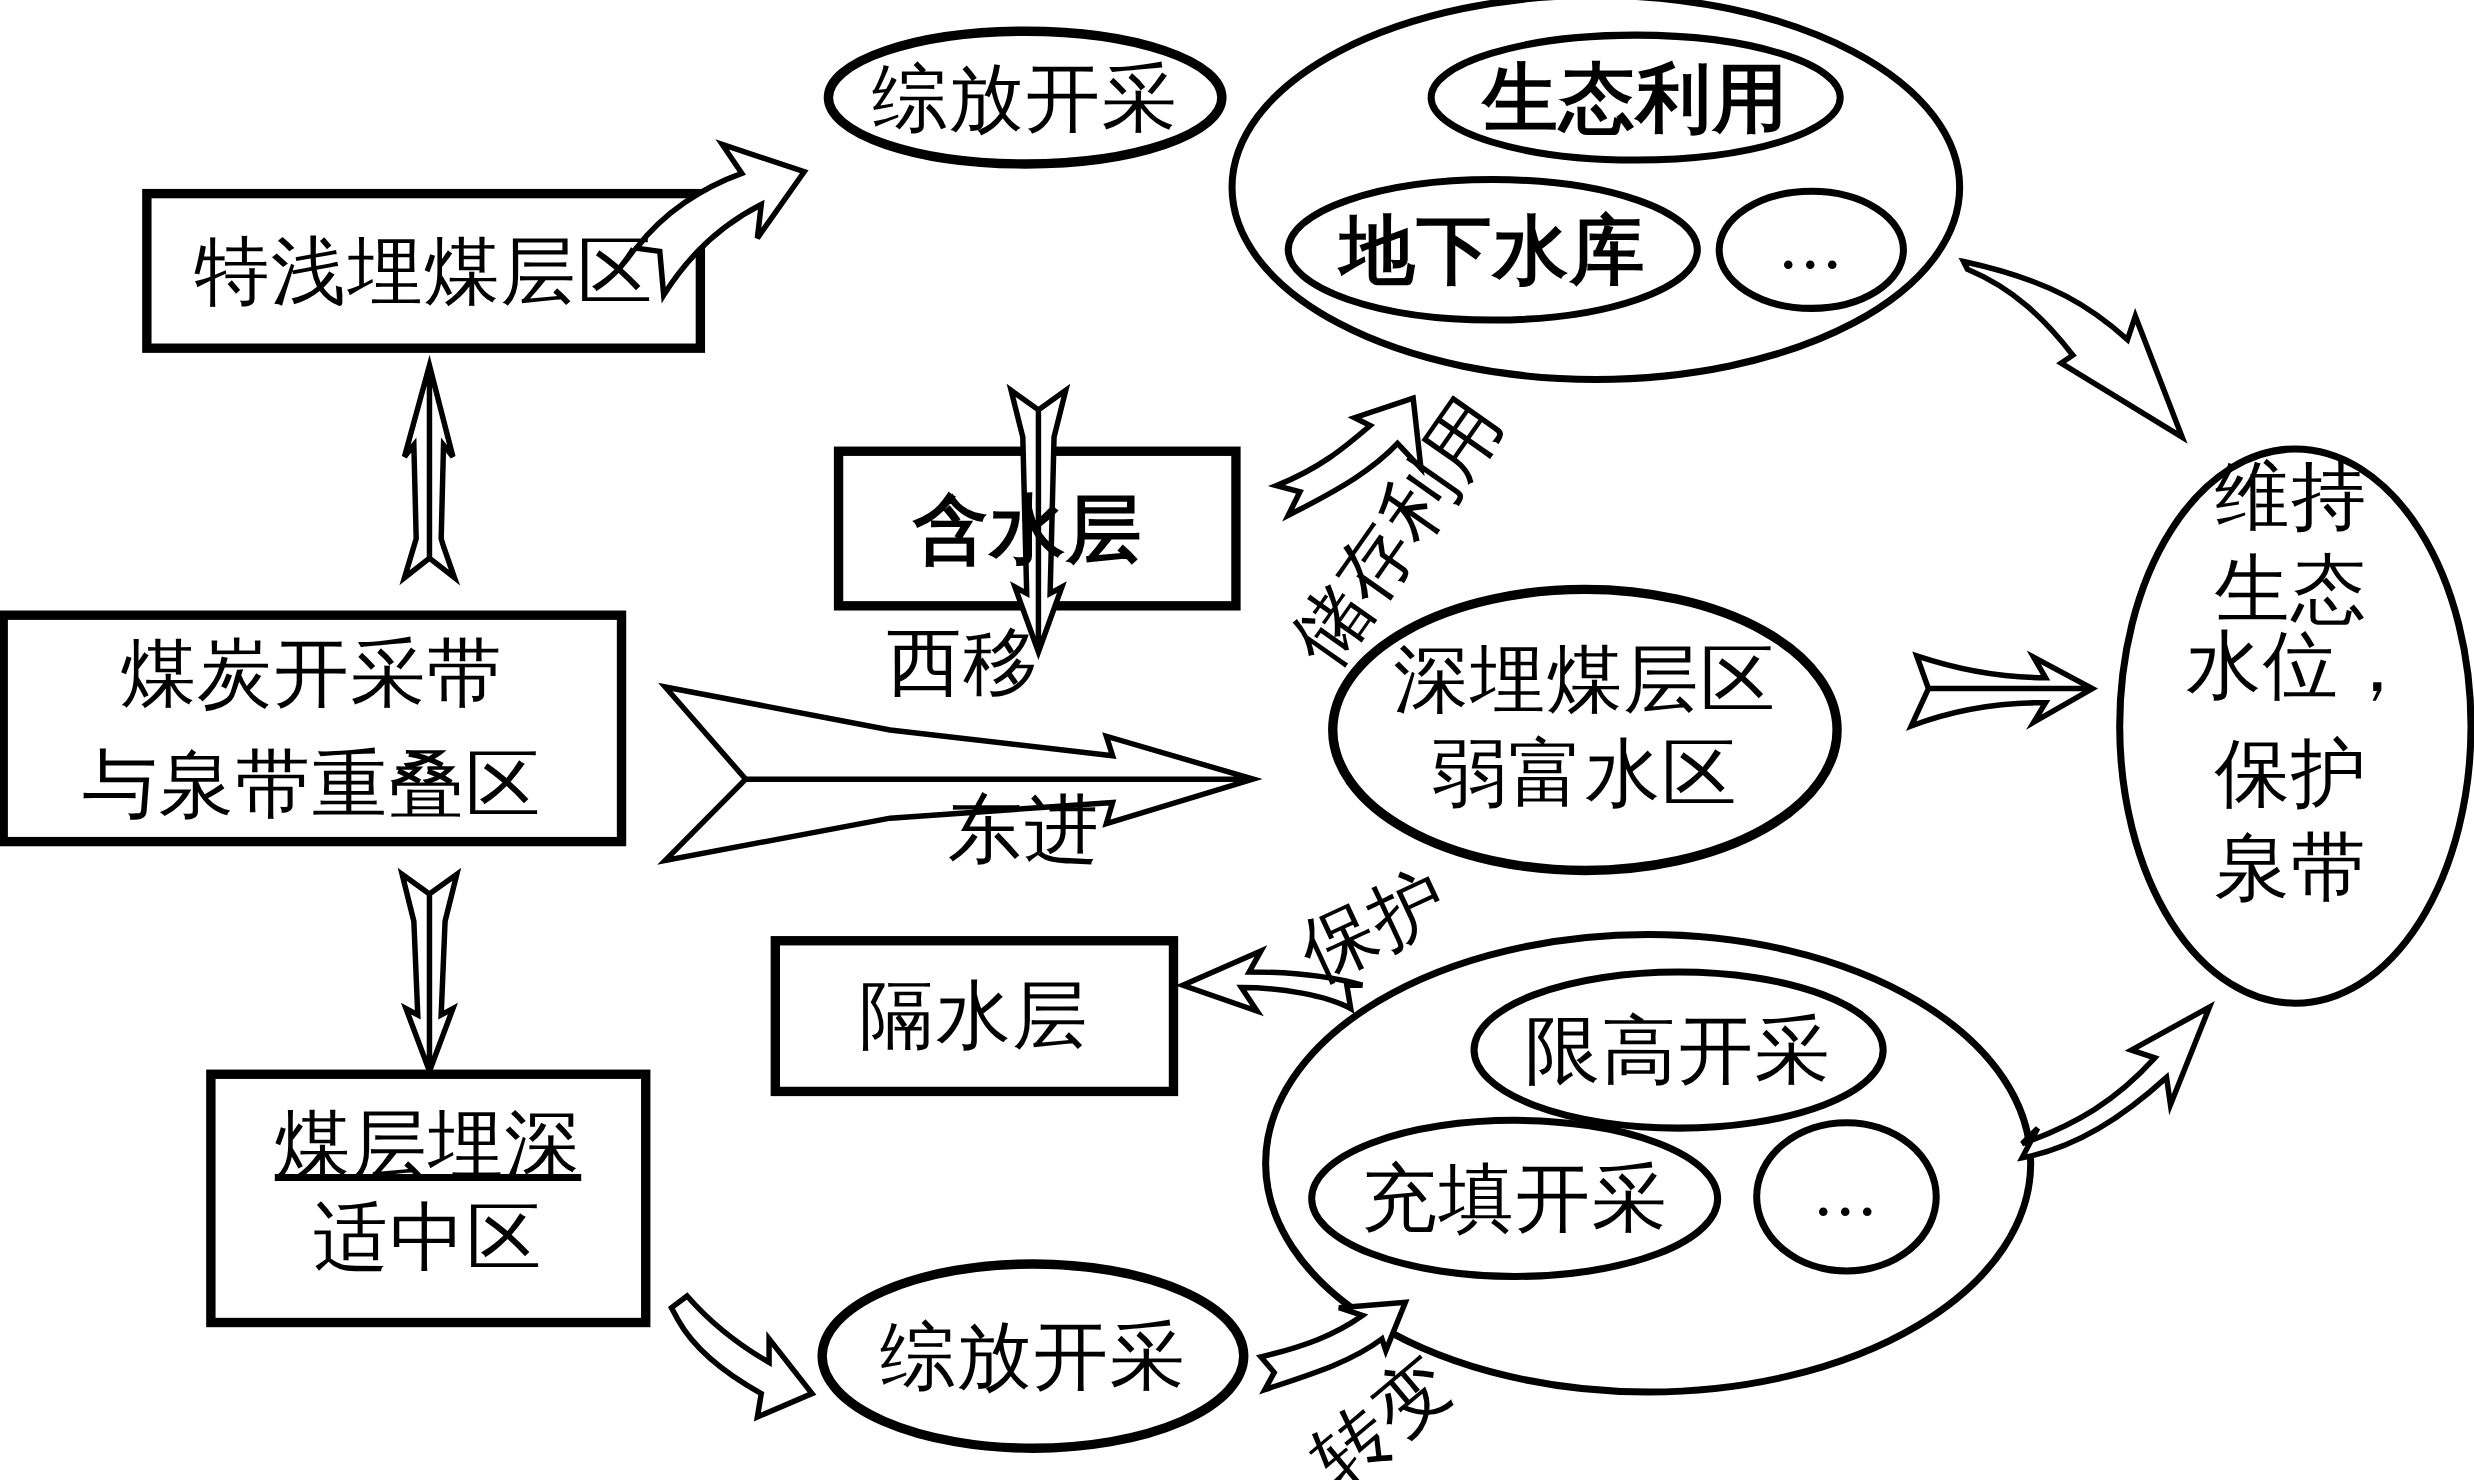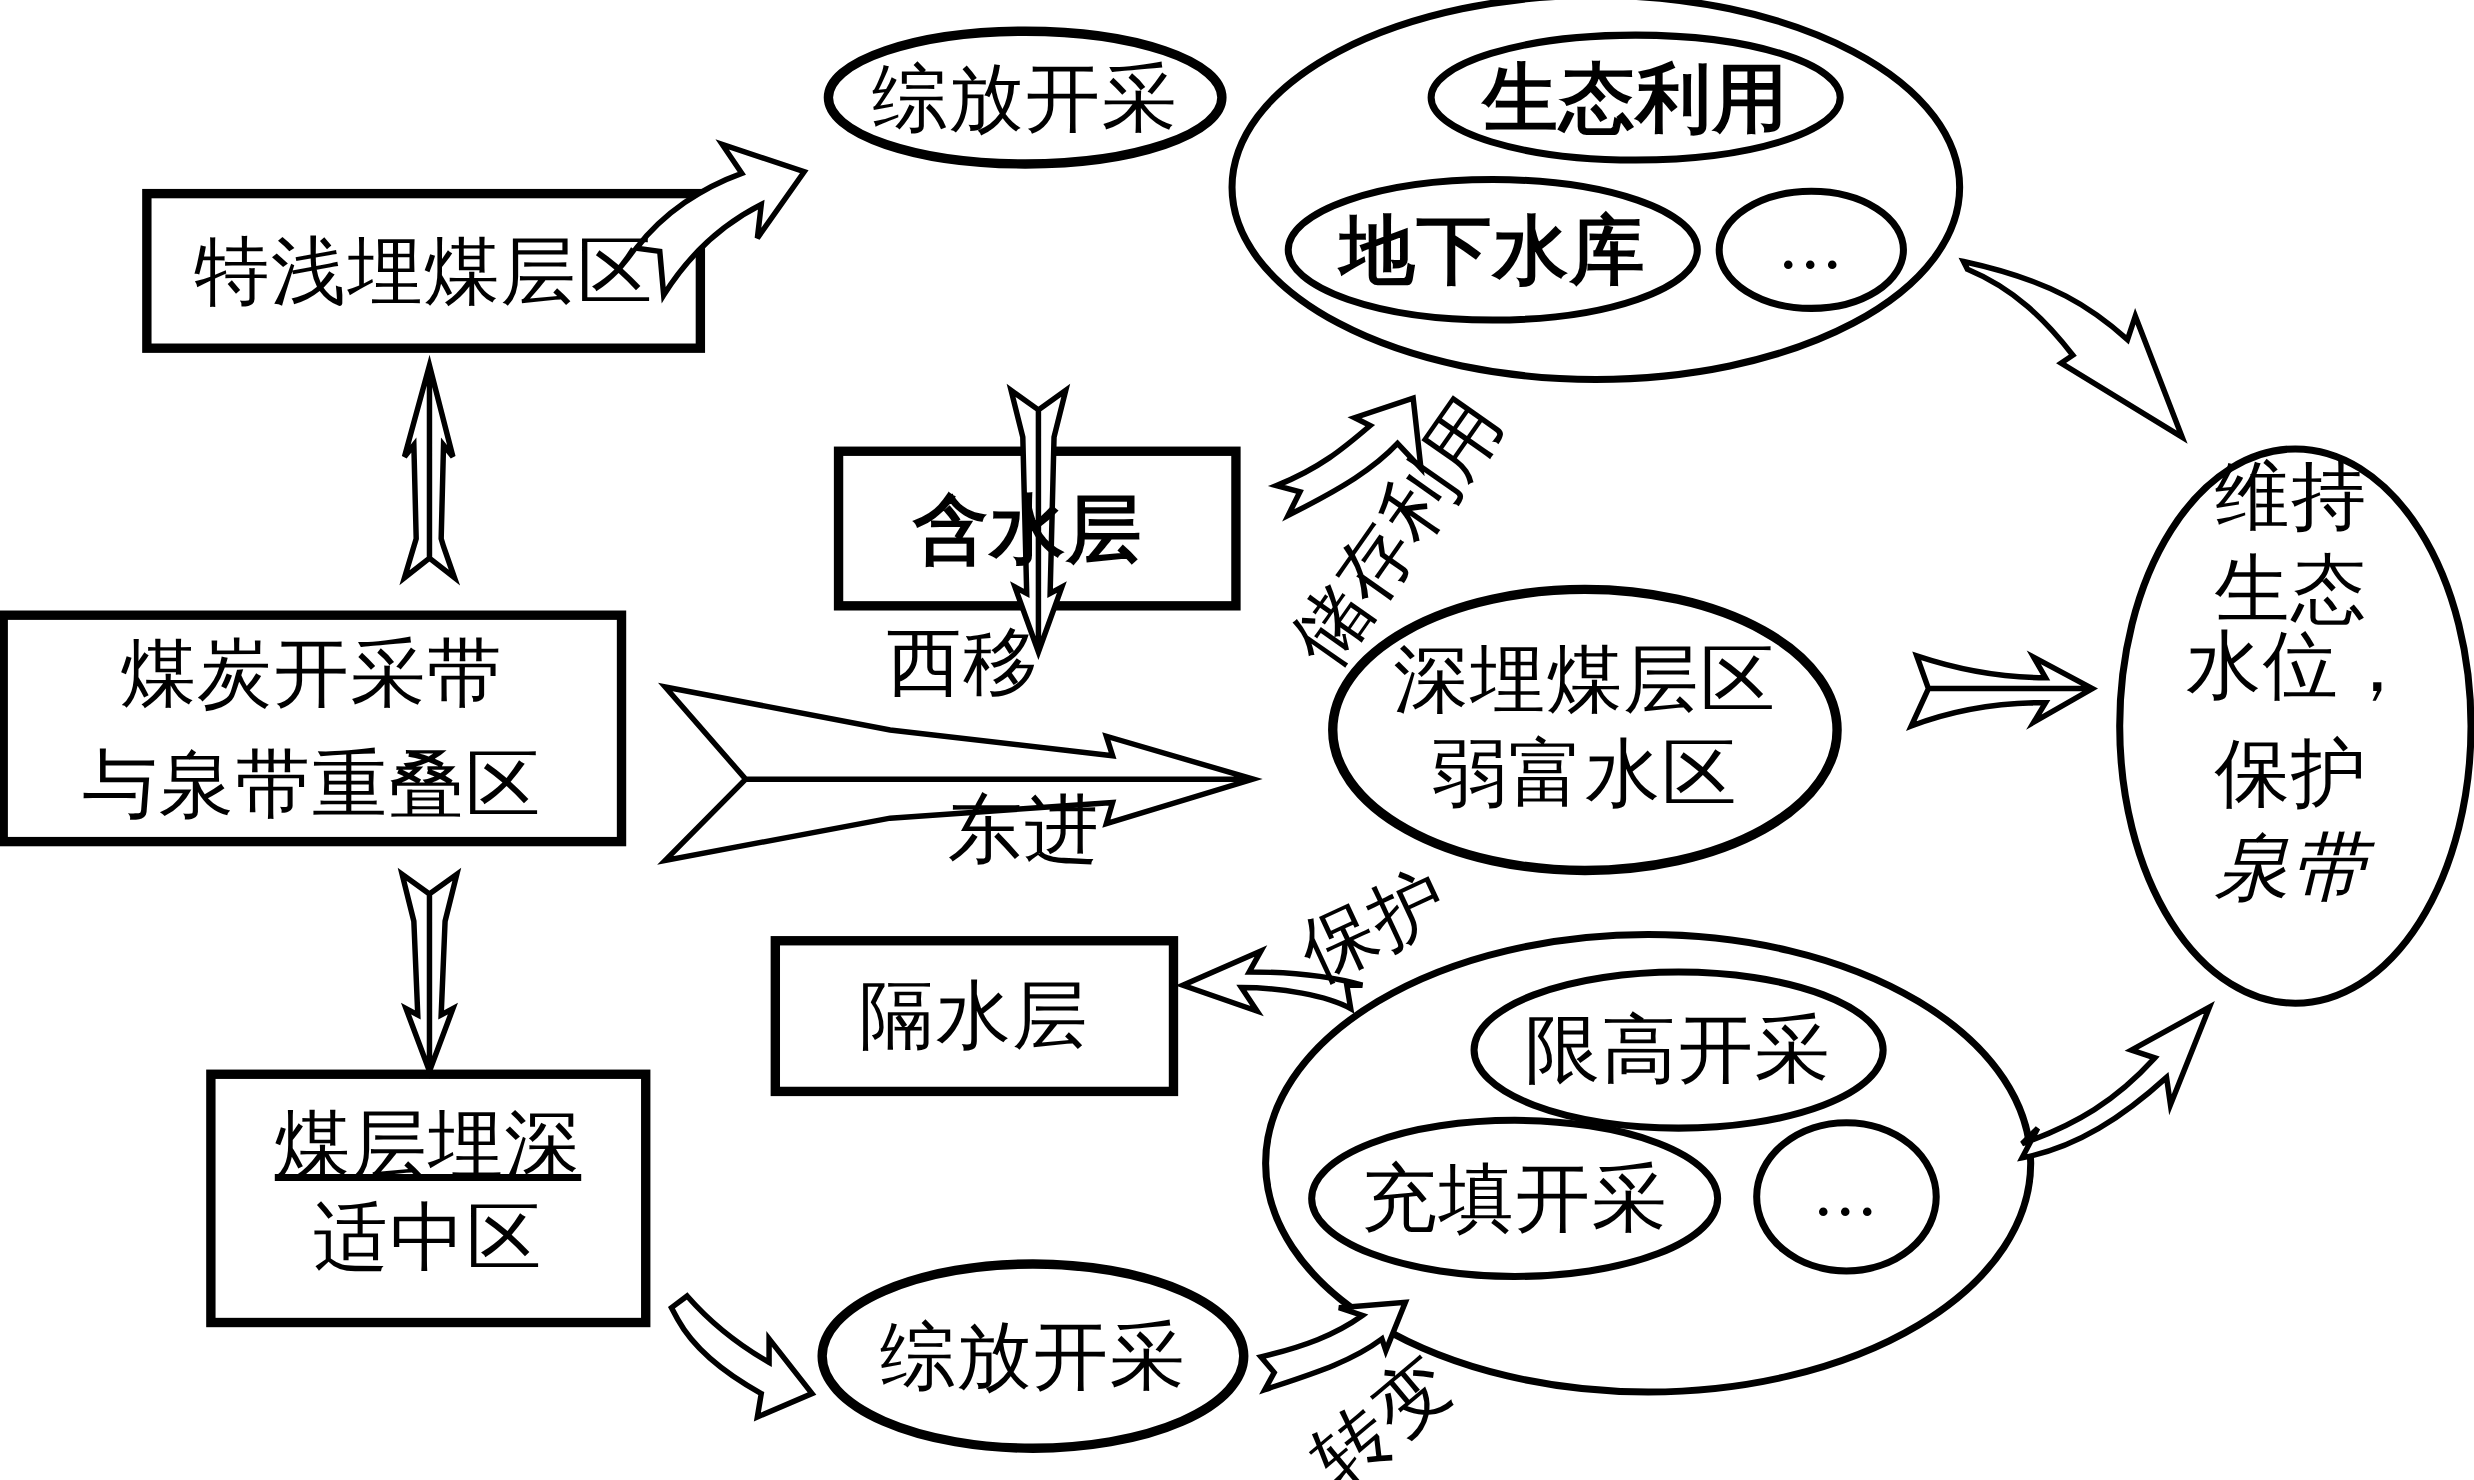--- a/index.html
+++ b/index.html
@@ -72,28 +72,28 @@
 <div class="label" style="left:1493px;top:250px;font-weight:bold;">地下水库</div>
 <div class="label small" style="left:1811px;top:246px;">…</div>
 
 <div class="label" style="left:1585px;top:679px;">深埋煤层区</div>
 <div class="label" style="left:1585px;top:773px;">弱富水区</div>
 
 <div class="label" style="left:2291px;top:496px;">维持</div>
 <div class="label" style="left:2291px;top:589px;">生态</div>
 <div class="label" style="left:2301px;top:665px;">水位，</div>
 <div class="label" style="left:2291px;top:773px;">保护</div>
-<div class="label" style="left:2291px;top:867px;font-style:italic;">泉带</div>
+<div class="label" style="left:2291px;top:867px;">泉带</div>
 
 <div class="label" style="left:974px;top:1015px;">隔水层</div>
 <div class="label" style="left:428px;top:1144px;text-decoration:underline;">煤层埋深</div>
 <div class="label" style="left:428px;top:1237px;">适中区</div>
 <div class="label" style="left:1033px;top:1356px;">综放开采</div>
 
-<div class="label" style="left:1678px;top:1050px;font-family:Liberation Serif, serif;">限高开采</div>
+<div class="label" style="left:1678px;top:1050px;">限高开采</div>
 <div class="label" style="left:1515px;top:1198px;">充填开采</div>
 <div class="label small" style="left:1846px;top:1193px;">…</div>
 
 <div class="label" style="left:963px;top:662px;">西移</div>
 <div class="label" style="left:1024px;top:829px;">东进</div>
 <div class="label" style="left:1397px;top:531px;transform:translate(-50%,-50%) rotate(-55deg);">储存利用</div>
 <div class="label" style="left:1374px;top:925px;transform:translate(-50%,-50%) rotate(-25deg);">保护</div>
 <div class="label" style="left:1382px;top:1421px;transform:translate(-50%,-50%) rotate(-40deg);">转变</div>
 
 

